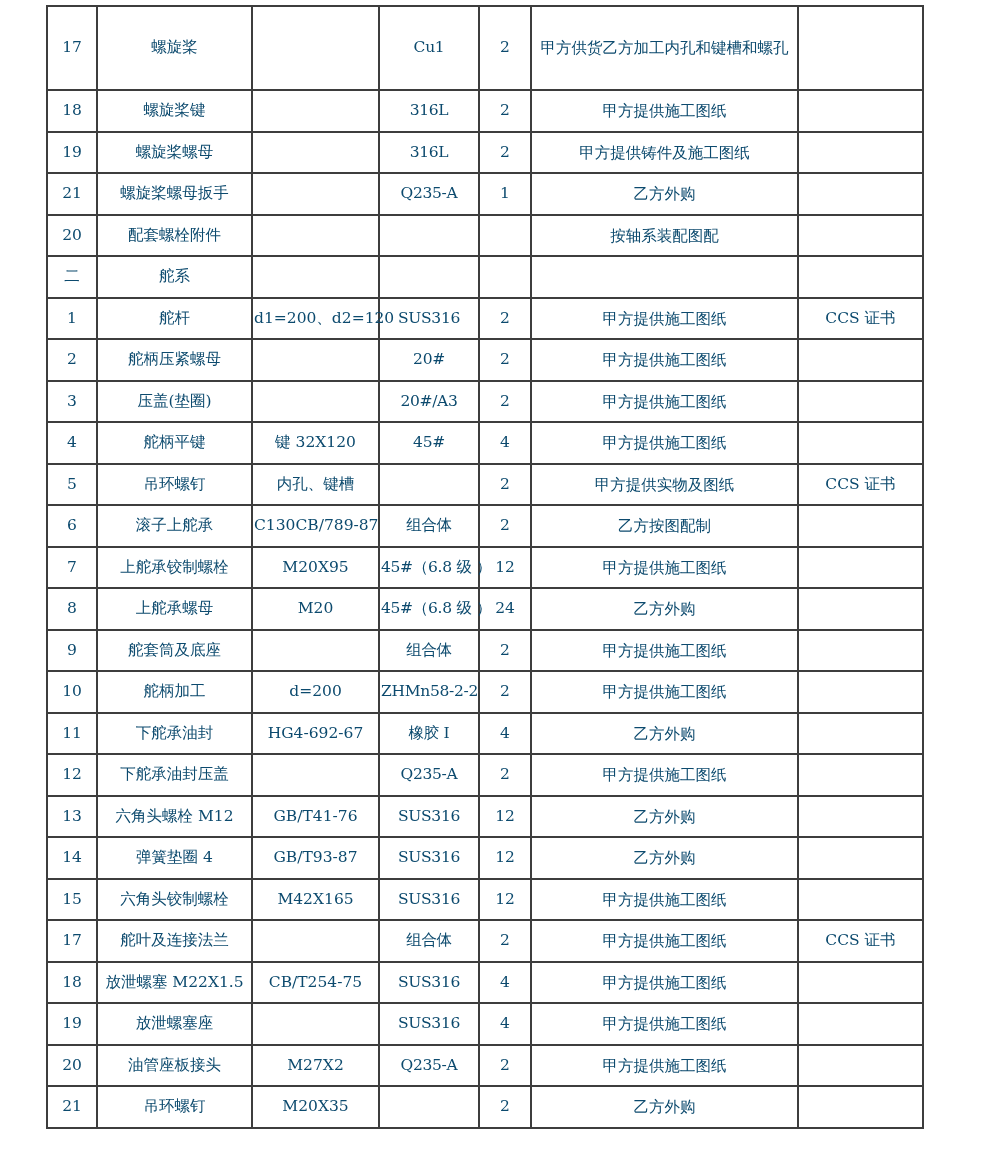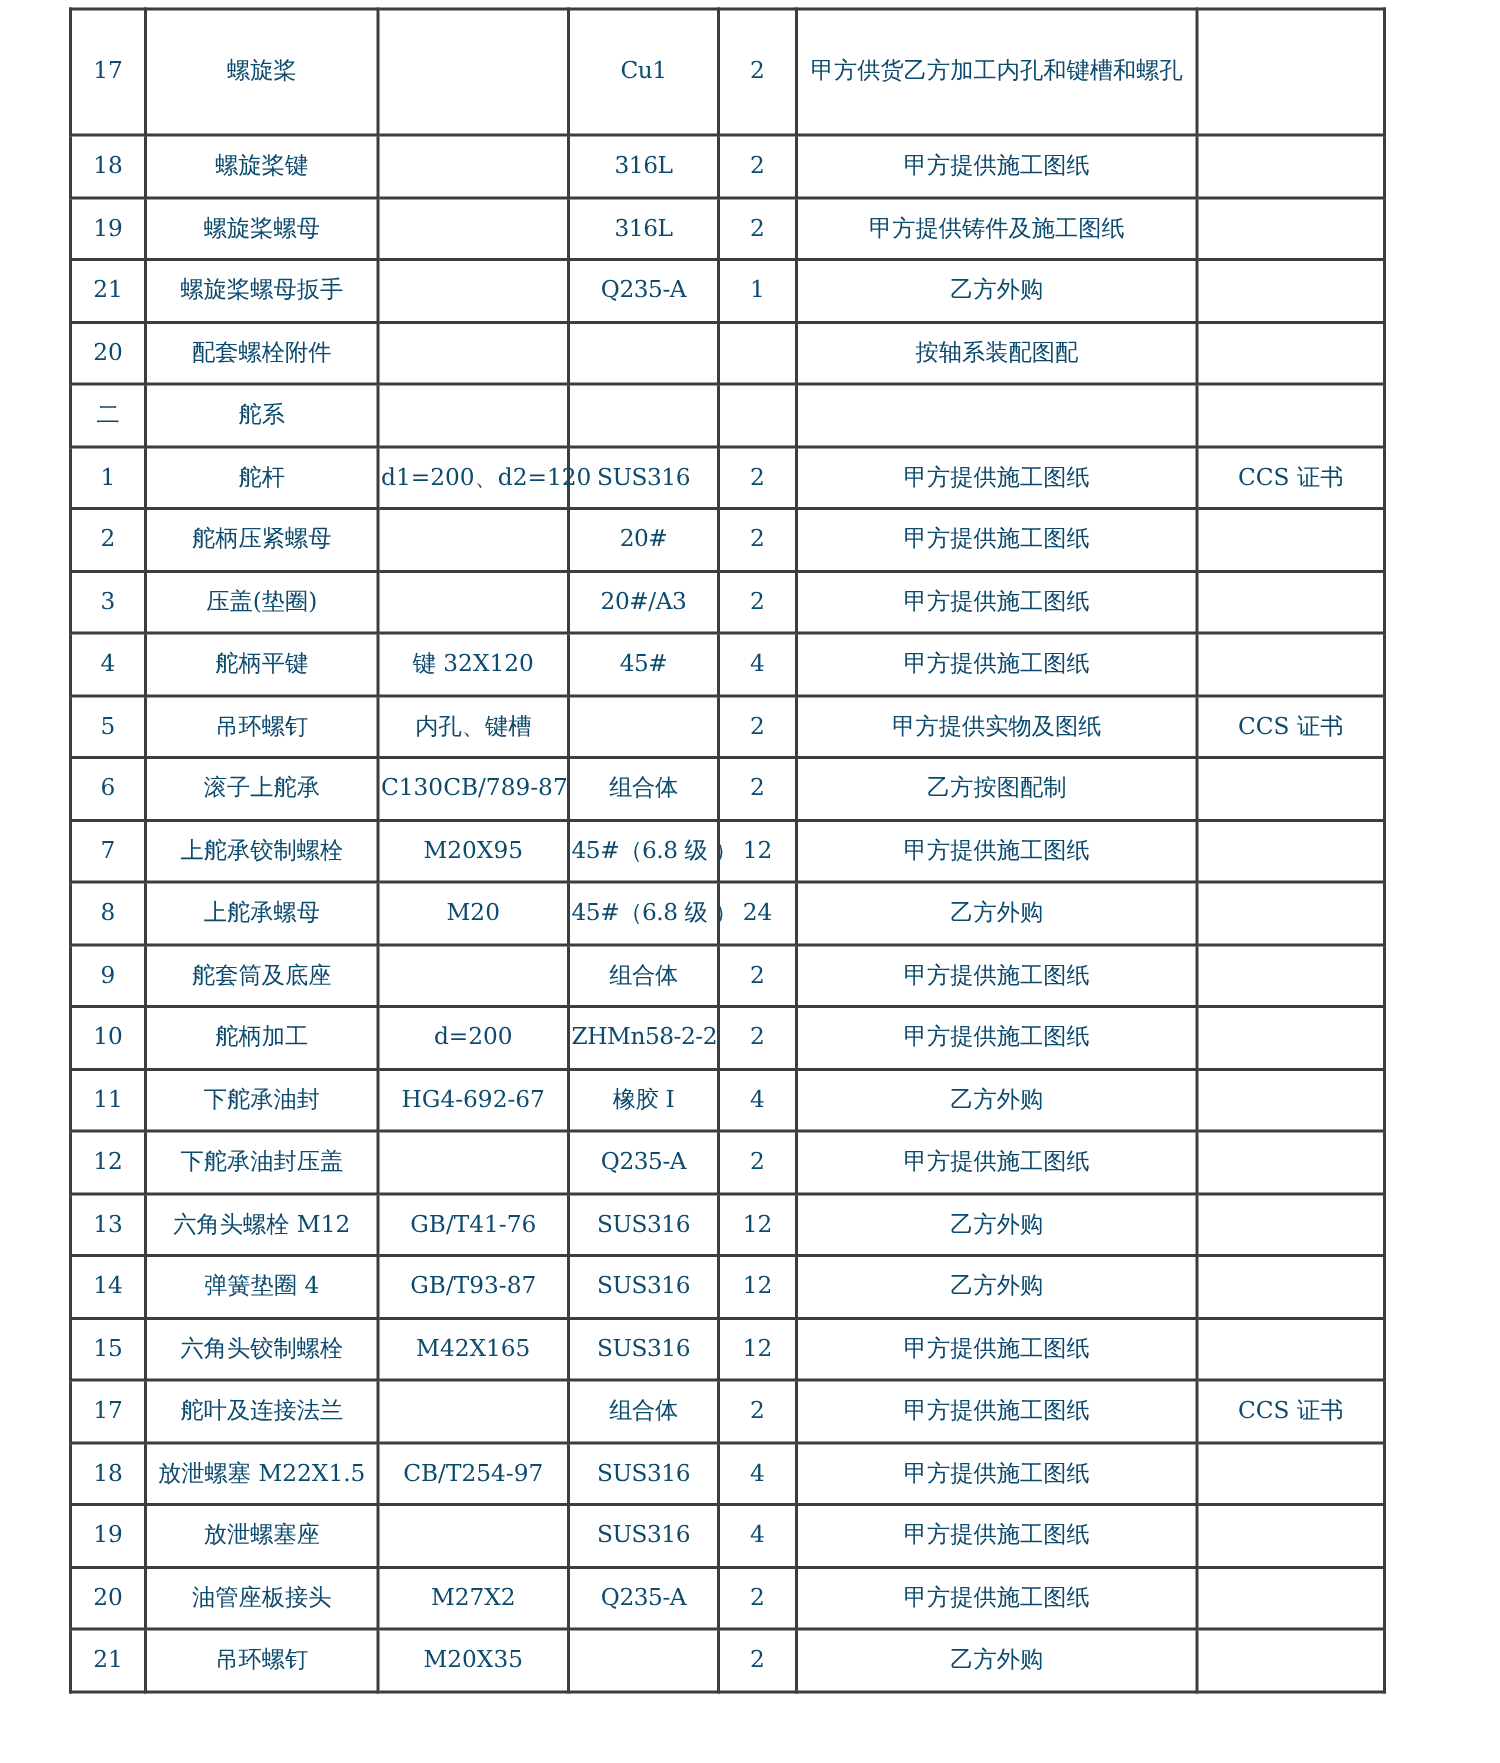--- a/index.html
+++ b/index.html
@@ -249,21 +249,21 @@
           <td class="cell-name">舵叶及连接法兰</td>
           <td class="cell-spec"></td>
           <td class="cell-material">组合体</td>
           <td class="cell-qty">2</td>
           <td class="cell-remark">甲方提供施工图纸</td>
           <td class="cell-cert">CCS 证书</td>
         </tr>
         <tr class="row-regular">
           <td class="cell-no">18</td>
           <td class="cell-name">放泄螺塞 M22X1.5</td>
-          <td class="cell-spec">CB/T254-97</td>
+          <td class="cell-spec">CB/T254-75</td>
           <td class="cell-material">SUS316</td>
           <td class="cell-qty">4</td>
           <td class="cell-remark">甲方提供施工图纸</td>
           <td class="cell-cert"></td>
         </tr>
         <tr class="row-regular">
           <td class="cell-no">19</td>
           <td class="cell-name">放泄螺塞座</td>
           <td class="cell-spec"></td>
           <td class="cell-material">SUS316</td>

